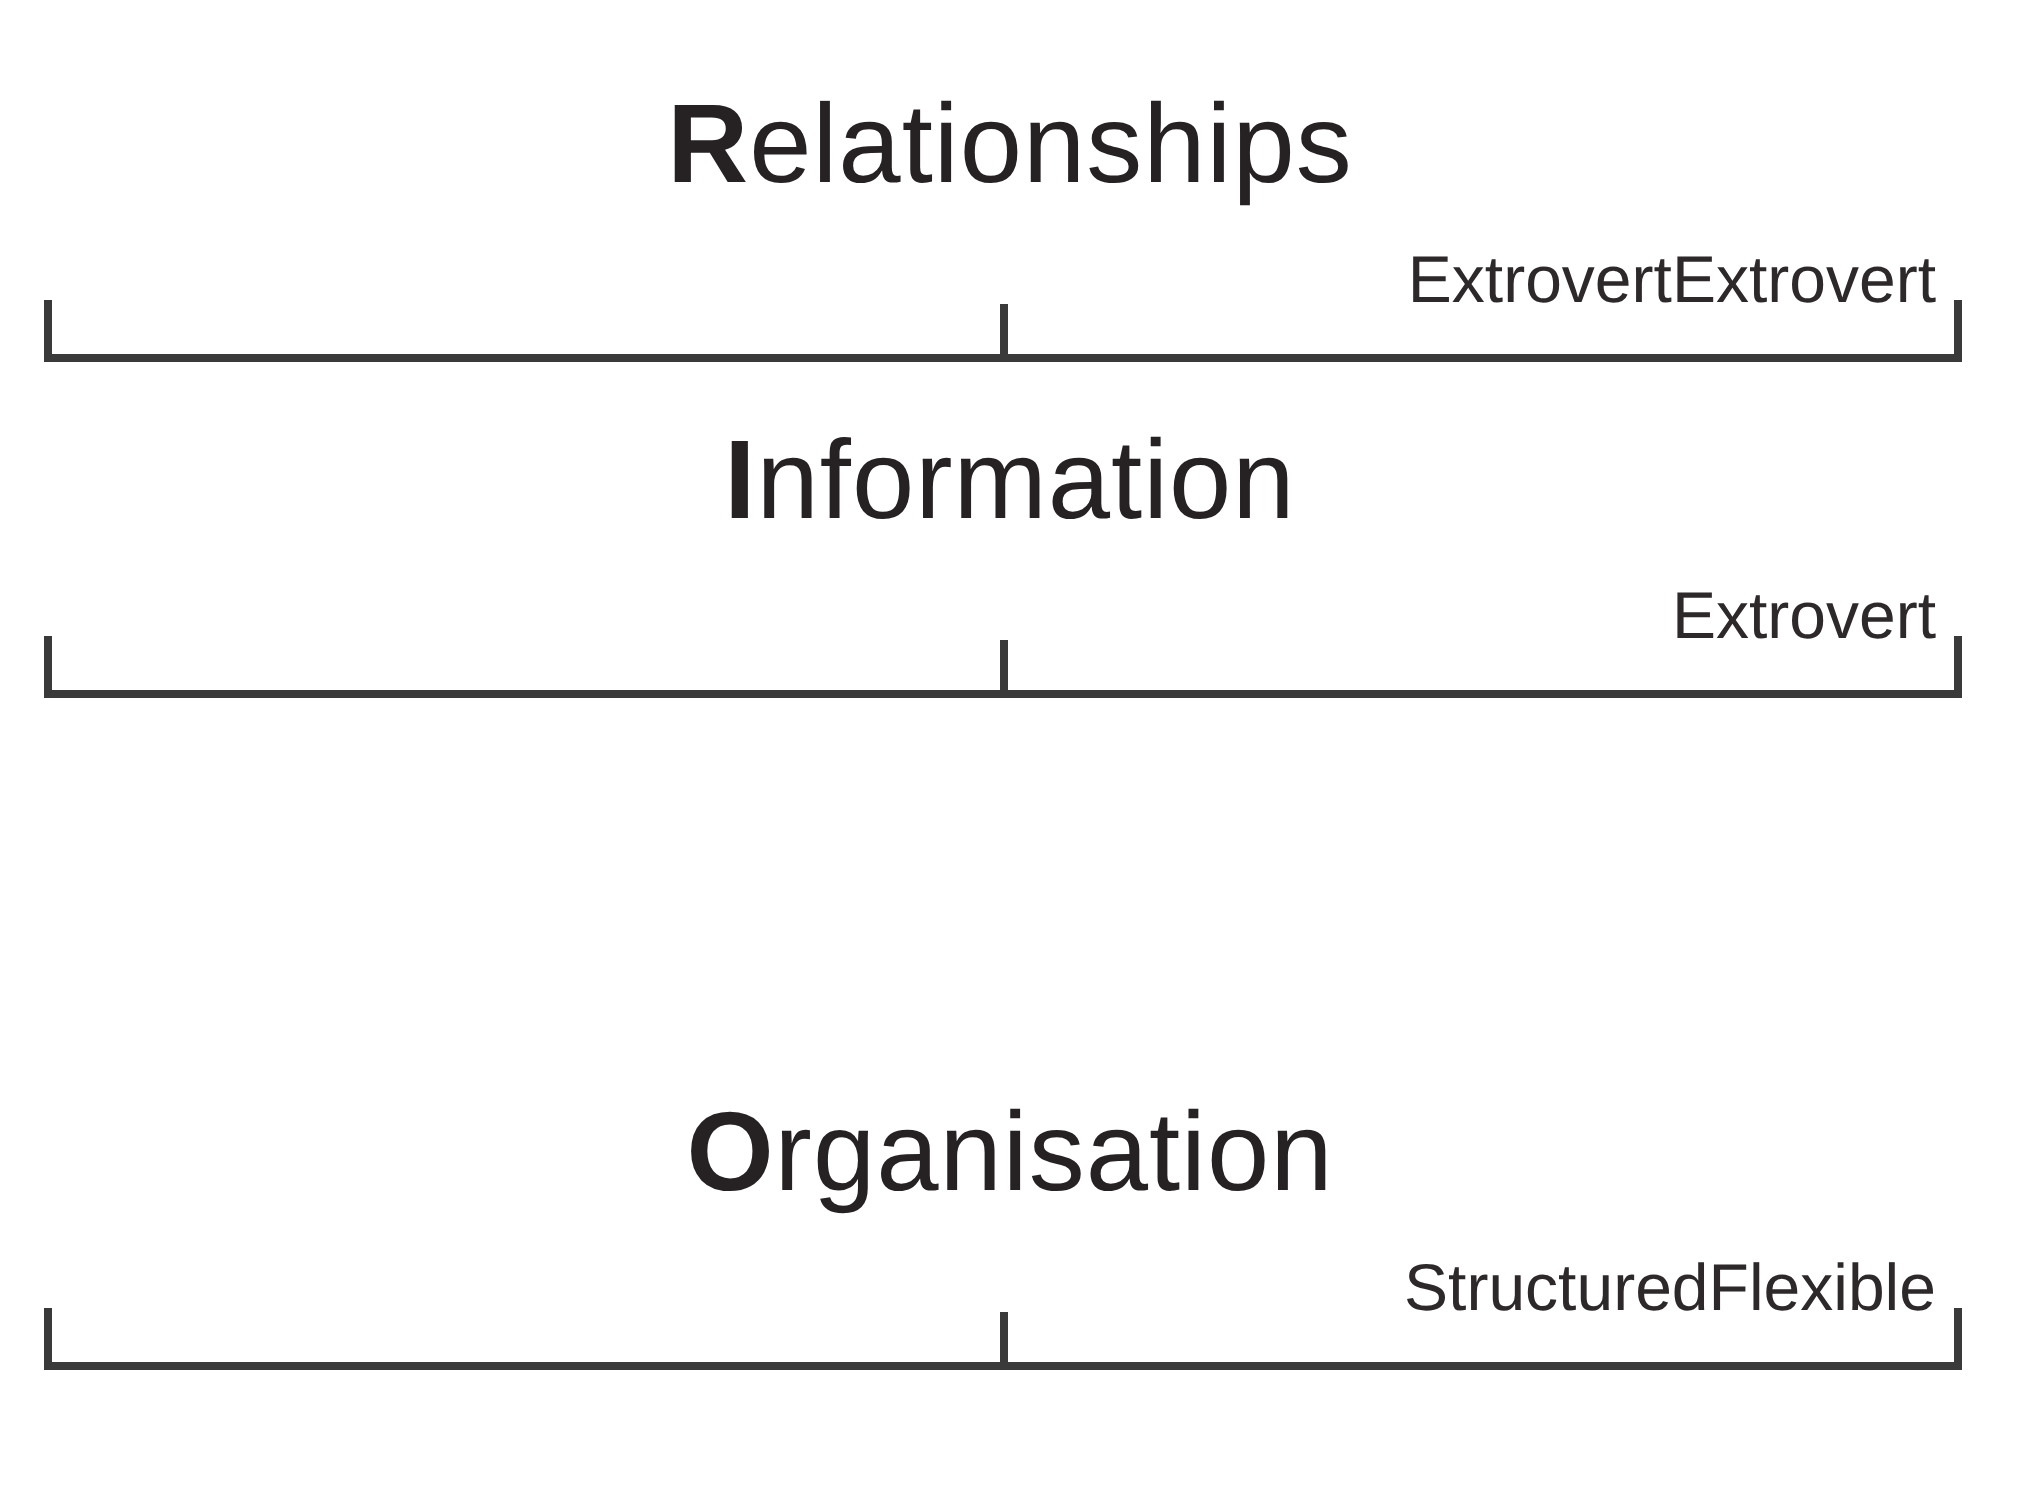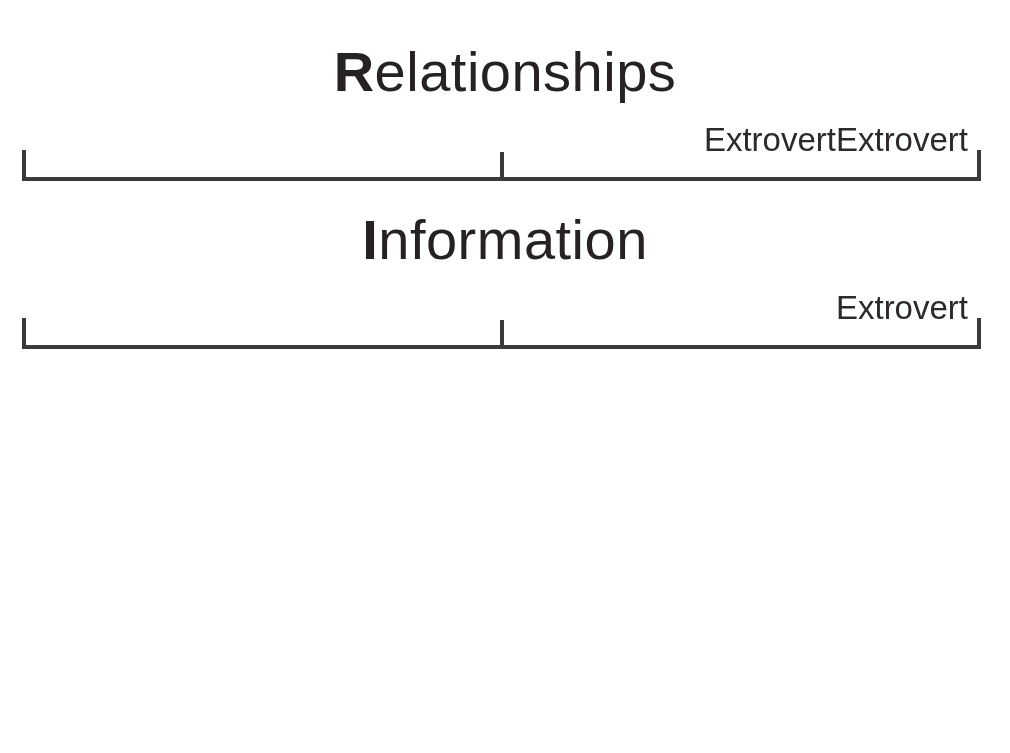--- a/index.html
+++ b/index.html
@@ -99,14 +99,24 @@
     <div class="scale-title"><span class="initial">I</span><span>nformation</span></div>
     <div class="pole-labels">
       <span>Extrovert</span>
     </div>
     <div class="scale-line">
       <div class="center-tick"></div>
     </div>
   </div>
 
 
+  <div class="section s3">
+    <div class="scale-title"><span class="initial">O</span><span>rganisation</span></div>
+    <div class="pole-labels">
+      <span>Structured</span>
+      <span>Flexible</span>
+    </div>
+    <div class="scale-line">
+      <div class="center-tick"></div>
+    </div>
+  </div>
 
 </div>
 
 </body></html>

